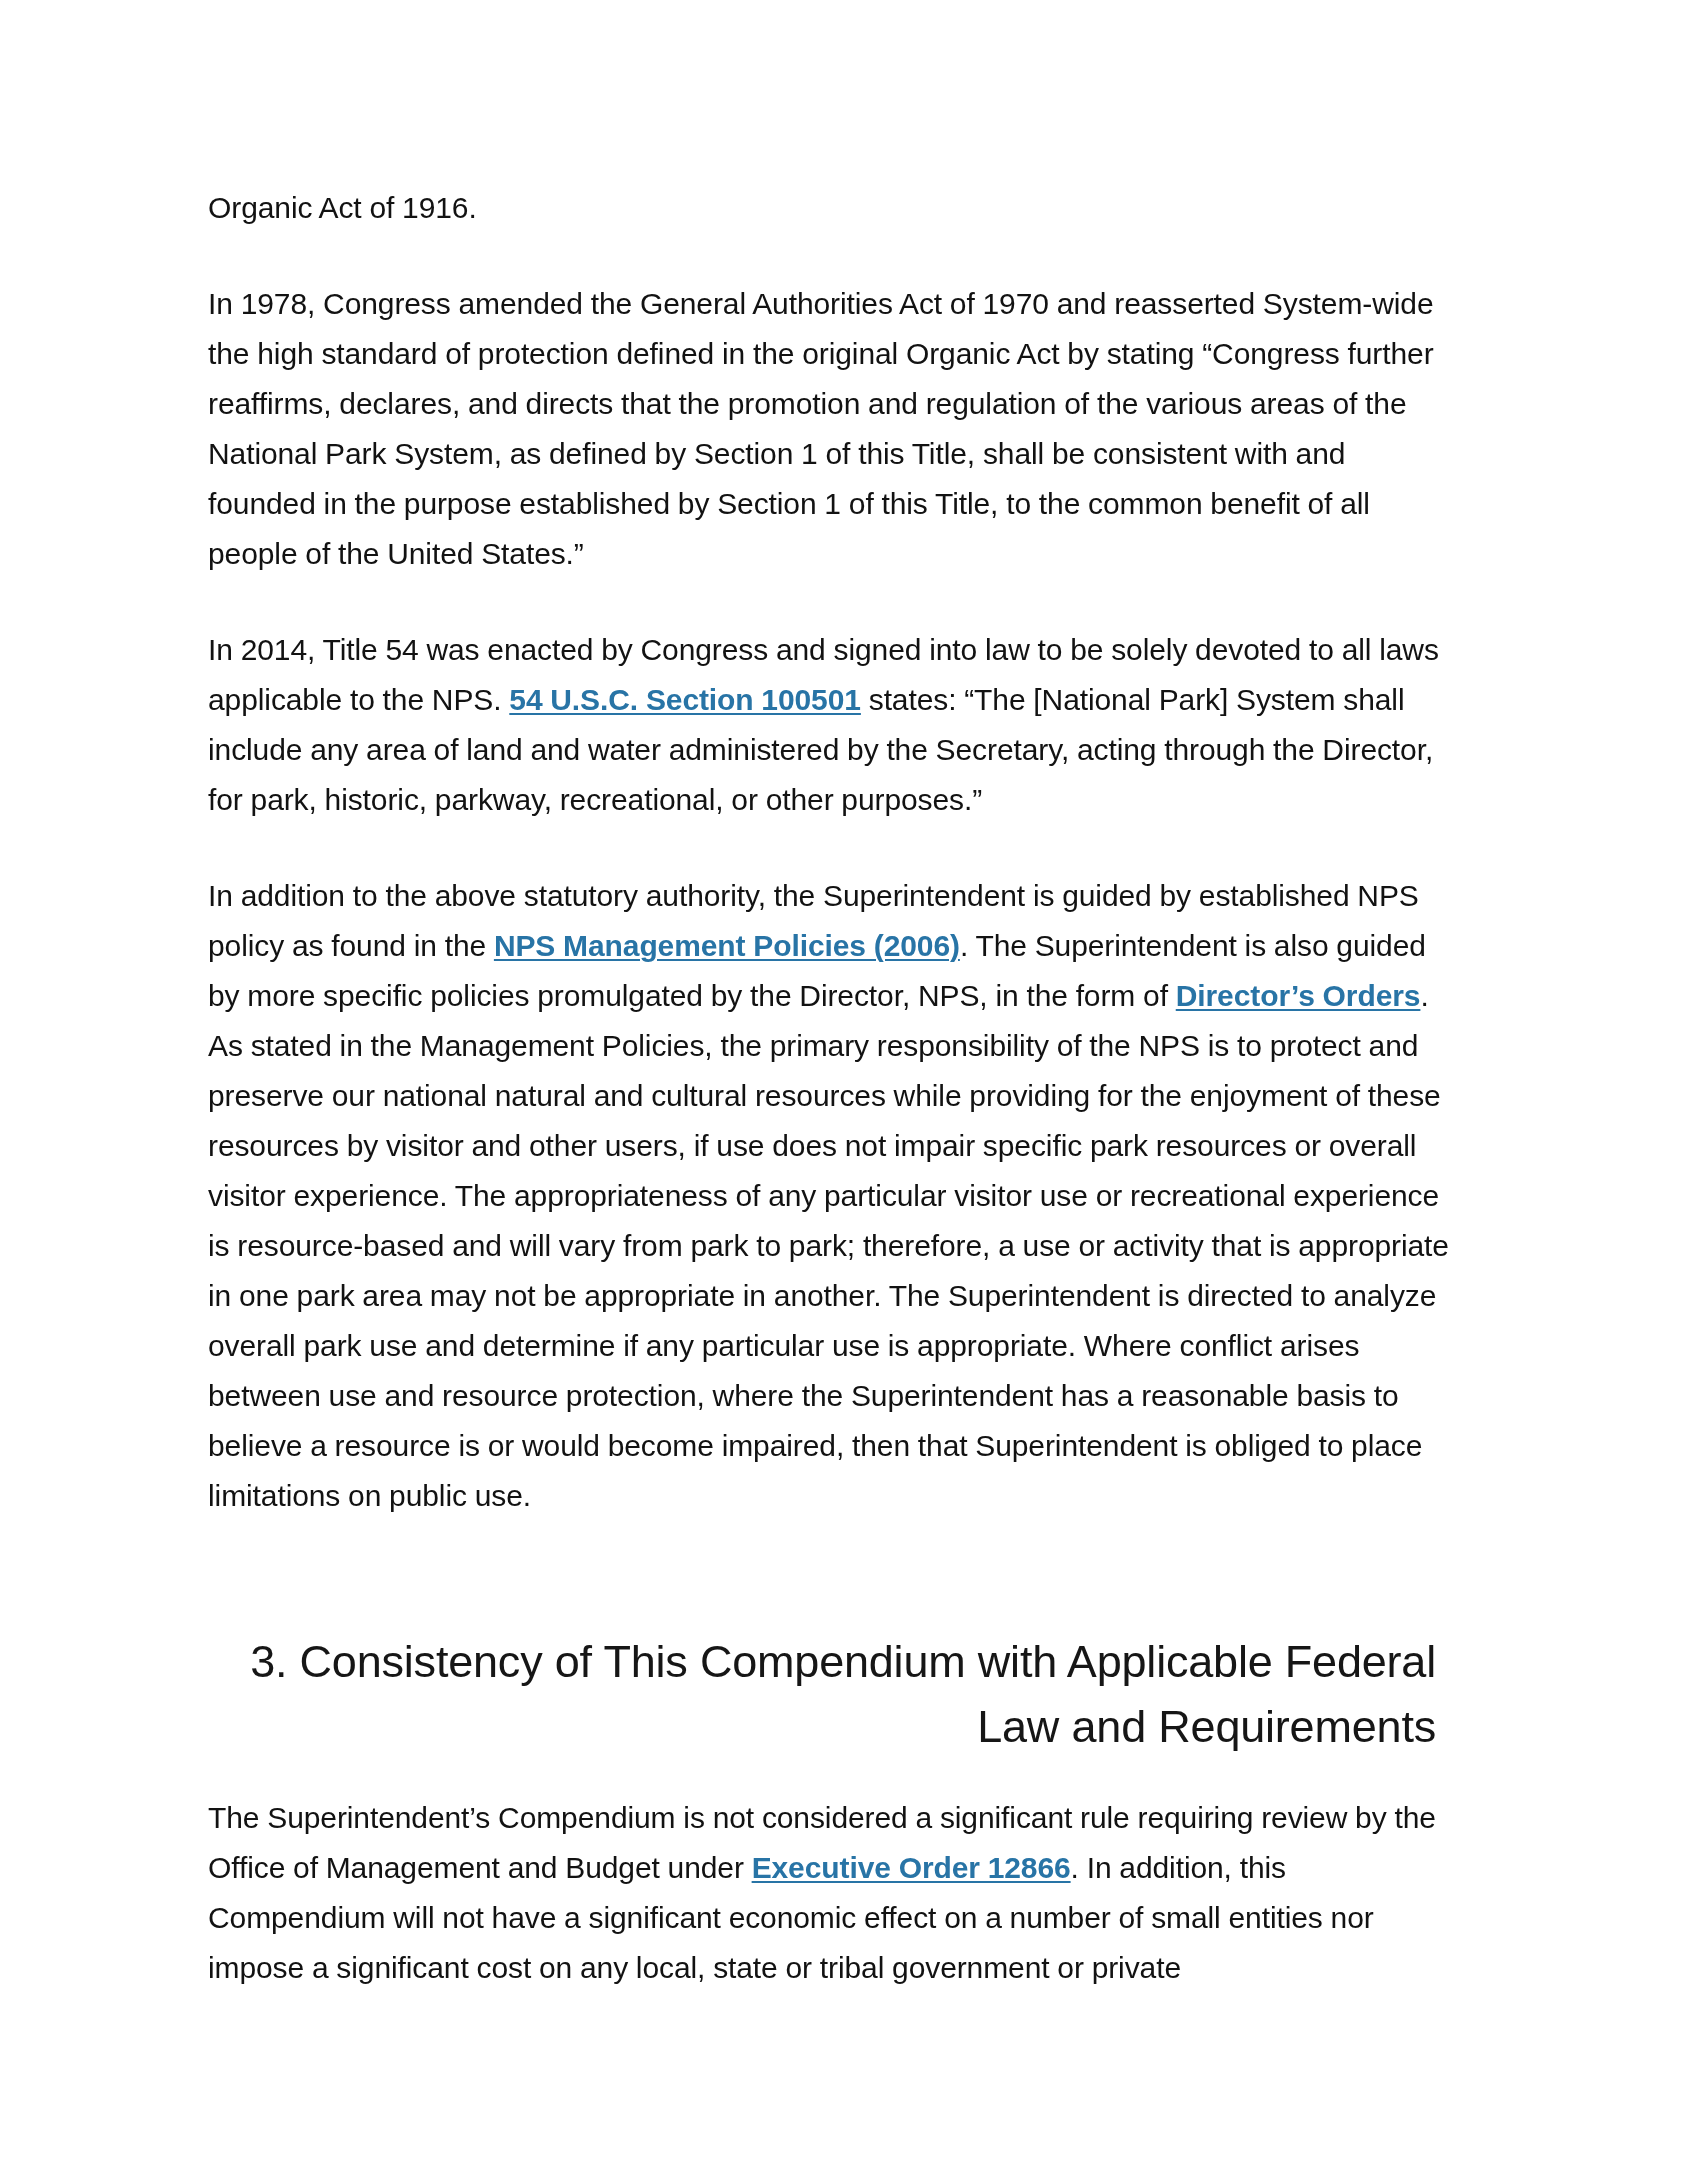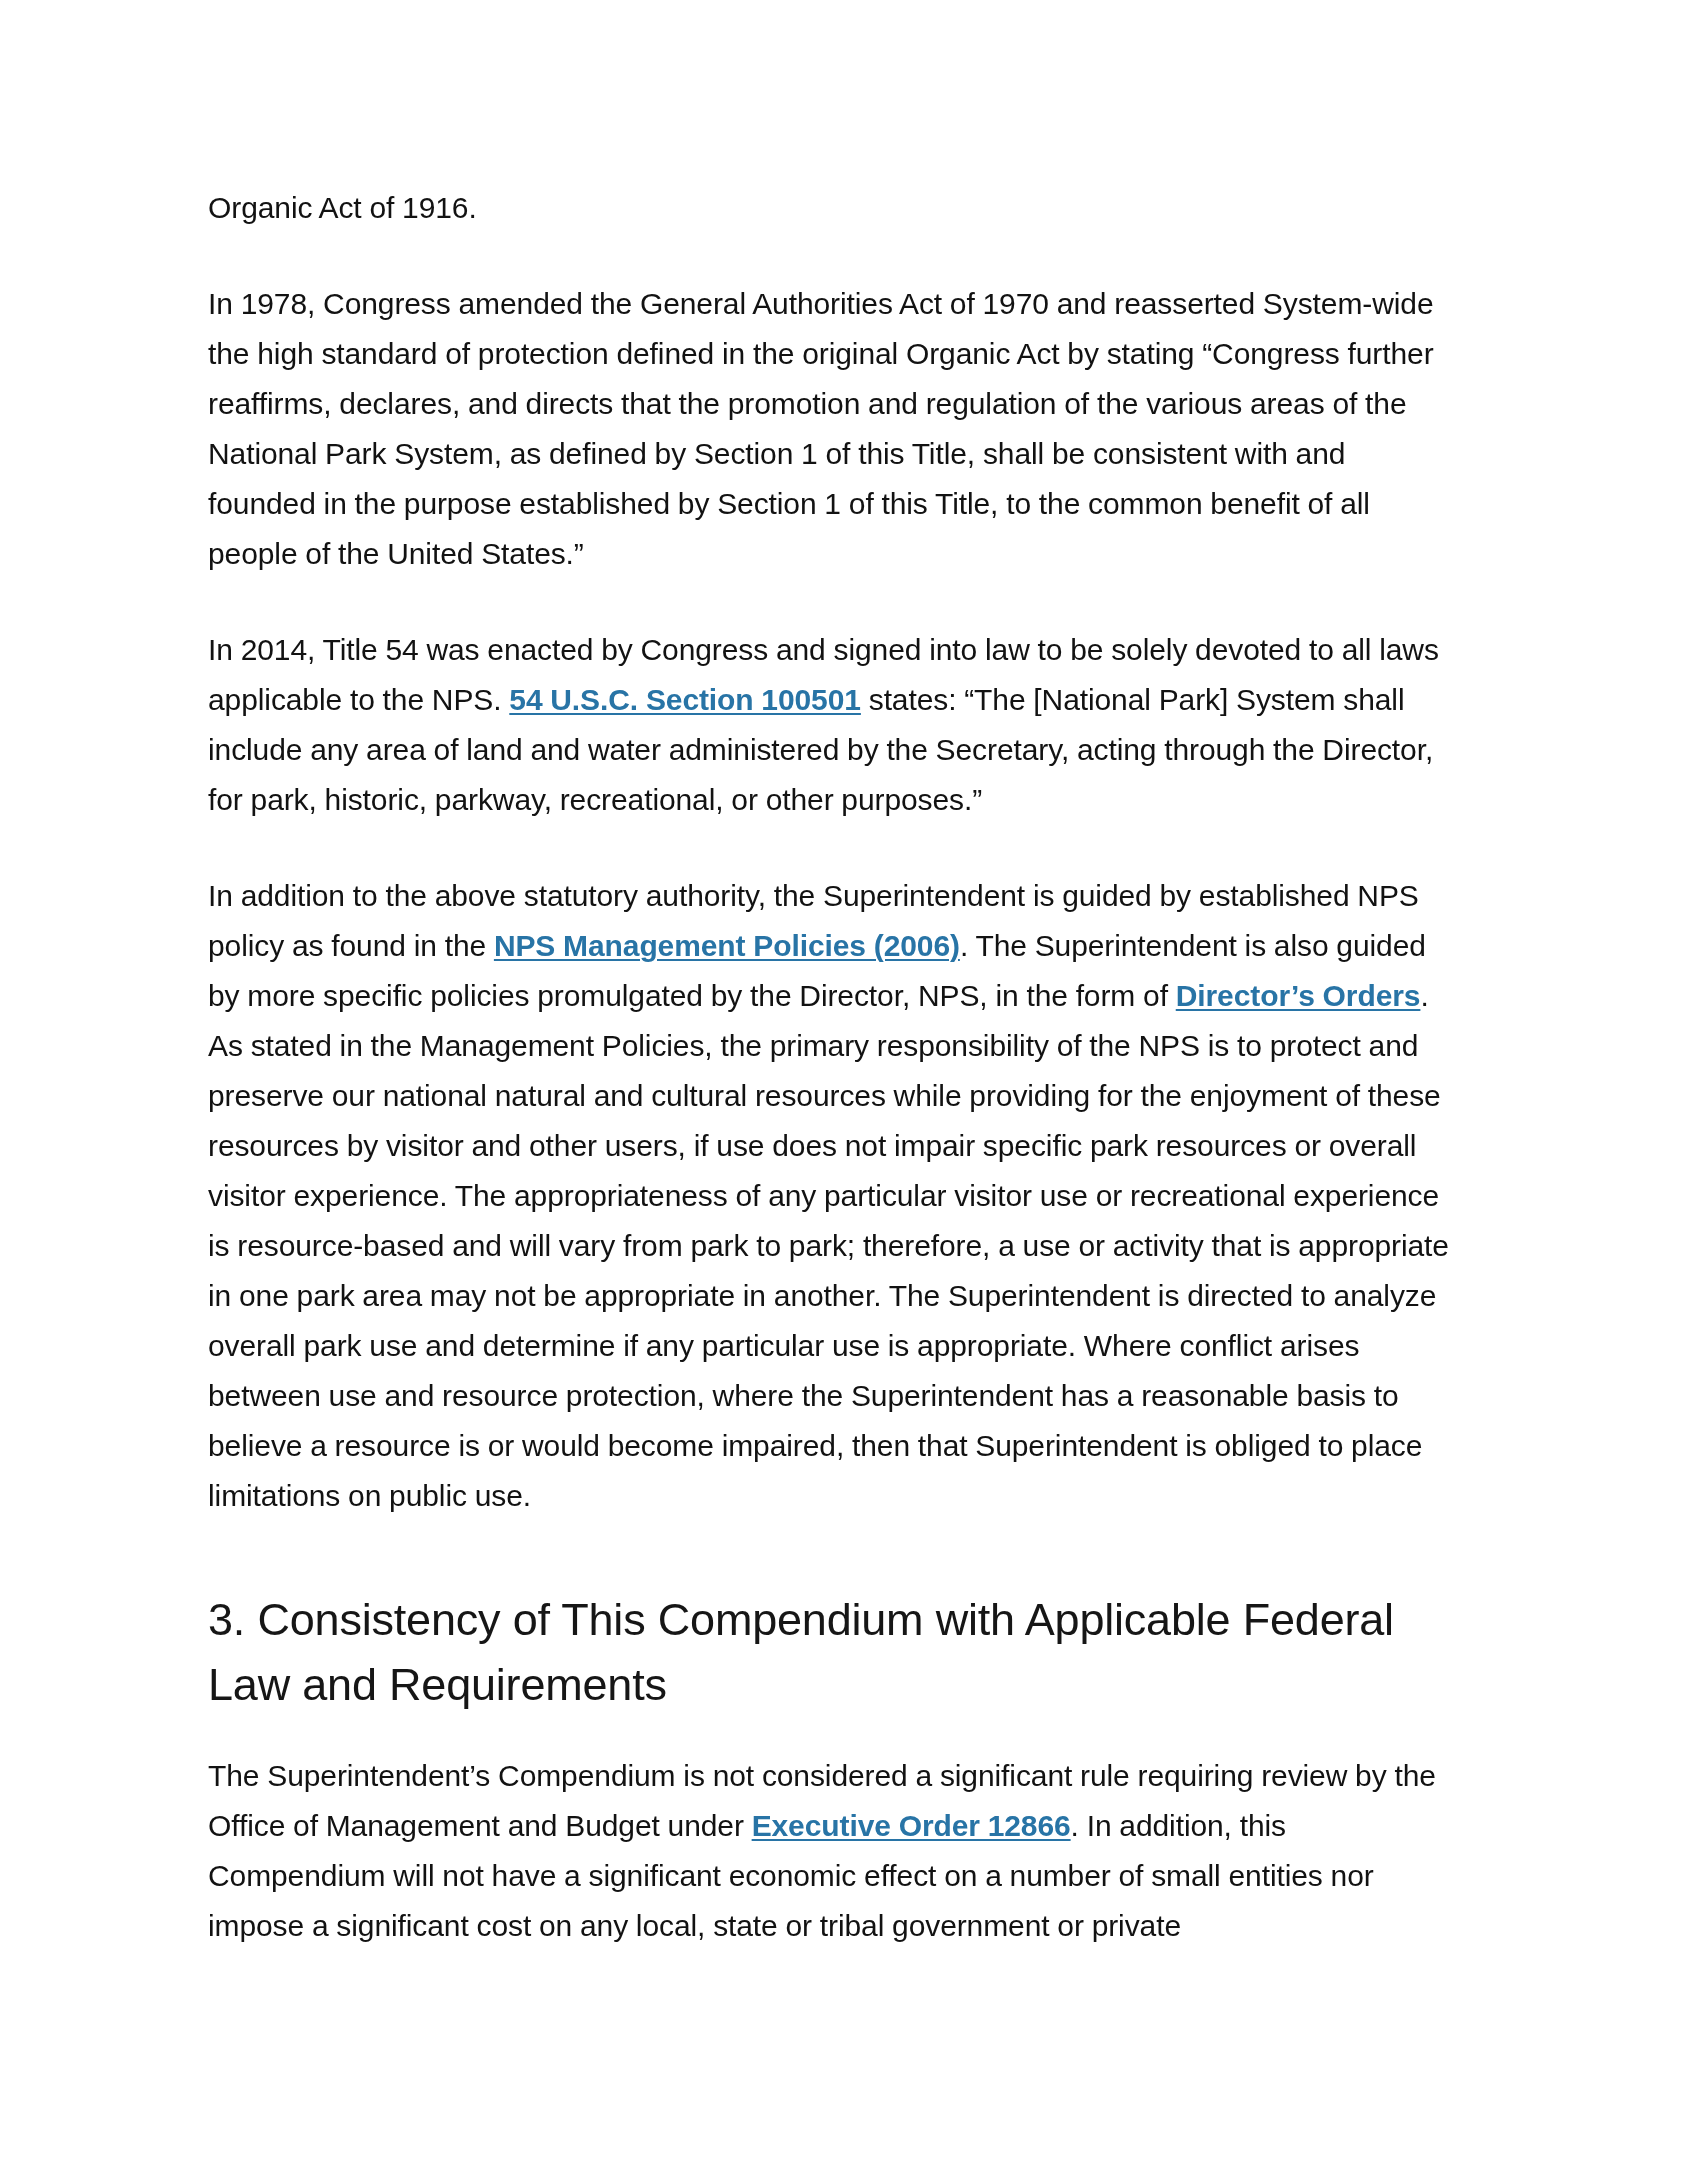--- a/index.html
+++ b/index.html
@@ -45,27 +45,28 @@
   a.doc-link {
     color: #2874a6;
     text-decoration: underline;
     text-underline-offset: 3px;
     text-decoration-thickness: 1.5px;
     cursor: pointer;
     font-weight: bold;
   }
 
   h2.section-heading {
-    margin: 66px 0 34px 0;
+    margin: 108px 0 34px 0;
     font-size: 45px;
     line-height: 65px;
     font-weight: 400;
     color: #161616;
     letter-spacing: -0.2px;
     max-width: 1228px;
+    text-align: right;
   }
 </style>
 </head>
 <body>
 
 <div class="page">
   <div class="content">
 
     <p class="body-para"><span>Organic Act of 1916.</span></p>
 

